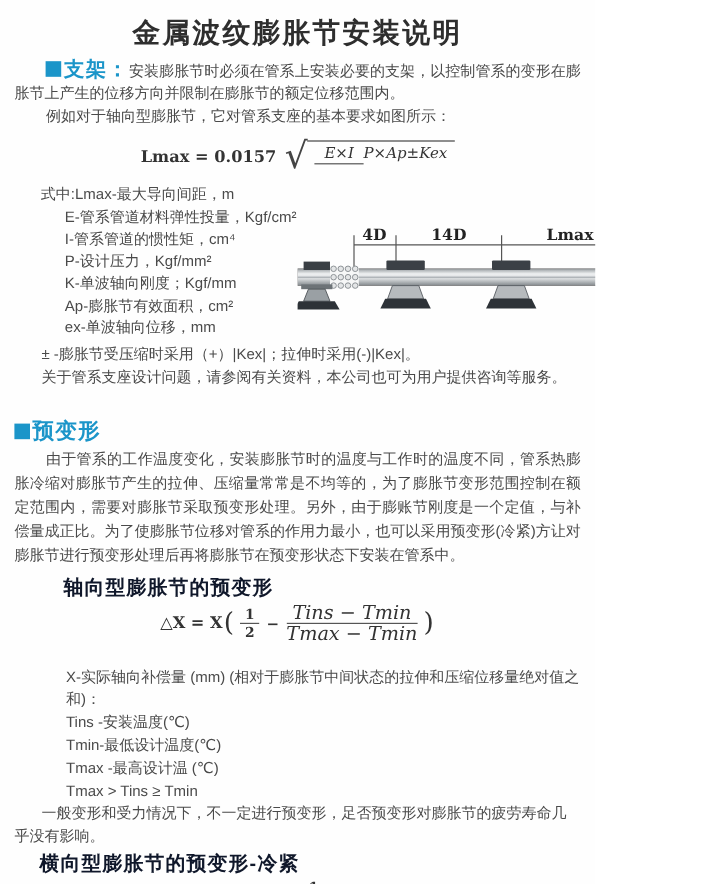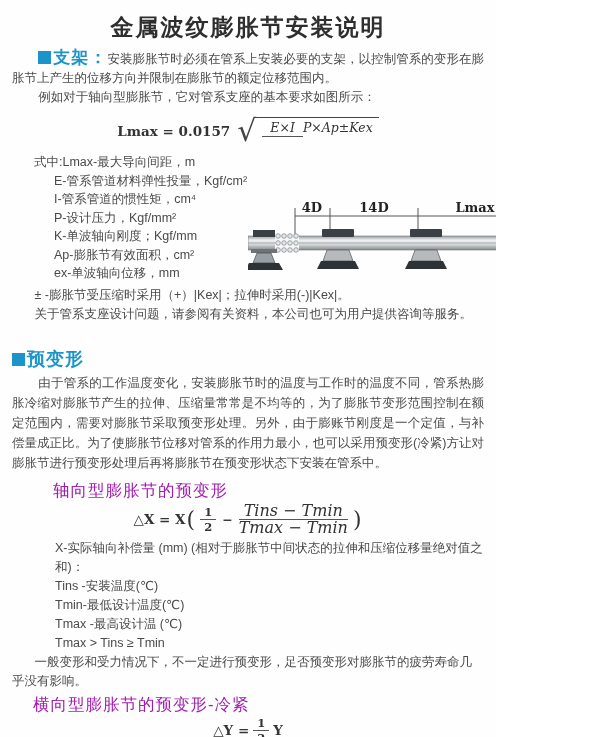--- a/index.html
+++ b/index.html
@@ -14,54 +14,54 @@
     text-align:center;font-size:23px;line-height:30px;color:#2e2e2e;
     font-weight:bold;letter-spacing:2px;margin:4px 0 6px 0;
   }
   p{margin:0;}
   .jtext{text-align:justify;}
   .indent{text-indent:2.1em;}
   .indent-sm{text-indent:1.8em;}
   .sec-head-inline{color:#1b95c9;font-size:17px;line-height:19px;font-weight:bold;letter-spacing:1px;}
   .marker{display:inline-block;width:13px;height:13px;background:#1b95c9;vertical-align:-1px;margin-right:2px;}
   .sec-head-block{color:#1b95c9;font-size:18px;line-height:24px;font-weight:bold;letter-spacing:1px;margin-top:23px;}
-  .sub-head{color:#a21caf;font-size:16.5px;line-height:22px;font-weight:normal;letter-spacing:1px;}
+  .sub-head{color:#0f172a;font-size:16.5px;line-height:22px;font-weight:bold;letter-spacing:1px;}
   .sub-head.axial{margin:6px 0 0 41px;}
   .sub-head.lateral{margin:2px 0 0 21px;}
 
   .defs{margin:0 0 3px 22px;}
   .def-line{line-height:18.5px;padding-left:20px;}
   .def-line.first{padding-left:0;}
   .sub-line{line-height:19px;padding-left:43px;}
 
   
   .formula{
     display:flex;justify-content:center;align-items:center;
     font-family:"DejaVu Serif","Liberation Serif",serif;color:#333;
   }
   .formula.f1{margin:6px 0 4px 0;height:36px;}
-  .formula.f2{margin:2px 0 2px 0;height:34px;}
+  .formula.f2{margin:2px 0 18px 0;height:34px;}
   .formula.f3{margin:2px 0 4px 0;height:28px;}
   .f-bold{font-weight:bold;font-size:13.5px;}
   .frac{display:inline-flex;flex-direction:column;text-align:center;
         font-style:italic;font-size:16px;line-height:14px;margin:0 4px;}
   .frac .fnum{border-bottom:1px solid #555;padding:0 4px 1px 4px;}
   .frac .fden{padding-top:1px;}
   .frac.plain{font-style:normal;font-weight:bold;font-size:11.5px;line-height:12px;}
   .sqrt{display:inline-flex;align-items:flex-start;margin-left:7px;}
   .sqrt .rad{font-size:30px;line-height:34px;font-weight:normal;color:#444;}
   .sqrt .inner{border-top:1.4px solid #444;margin-top:3px;padding:2px 6px 0 6px;
         display:inline-flex;flex-direction:row;text-align:center;
         font-style:italic;font-size:12.5px;line-height:15px;}
   .sqrt .inner .fnum{border-bottom:1px solid #555;padding:0 8px 1px 8px;}
   .bigp{font-size:22px;font-weight:normal;line-height:22px;margin:0 1px;color:#333;}
   .minus{margin:0 2px;font-weight:bold;}
 
   
-  .diagram{position:absolute;left:248px;top:200px;width:348px;height:84px;}
+  .diagram{position:absolute;left:248px;top:188px;width:348px;height:84px;}
 </style>
 </head>
 <body>
 
 <div class="page">
 
   <h1 class="doc-title">金属波纹膨胀节安装说明</h1>
 
   <p class="jtext indent"><span class="marker"></span><span class="sec-head-inline">支架：</span><span>安装膨胀节时必须在管系上安装必要的支架，以控制管系的变形在膨胀节上产生的位移方向并限制在膨胀节的额定位移范围内。</span></p>
   <p class="indent">例如对于轴向型膨胀节，它对管系支座的基本要求如图所示：</p>

